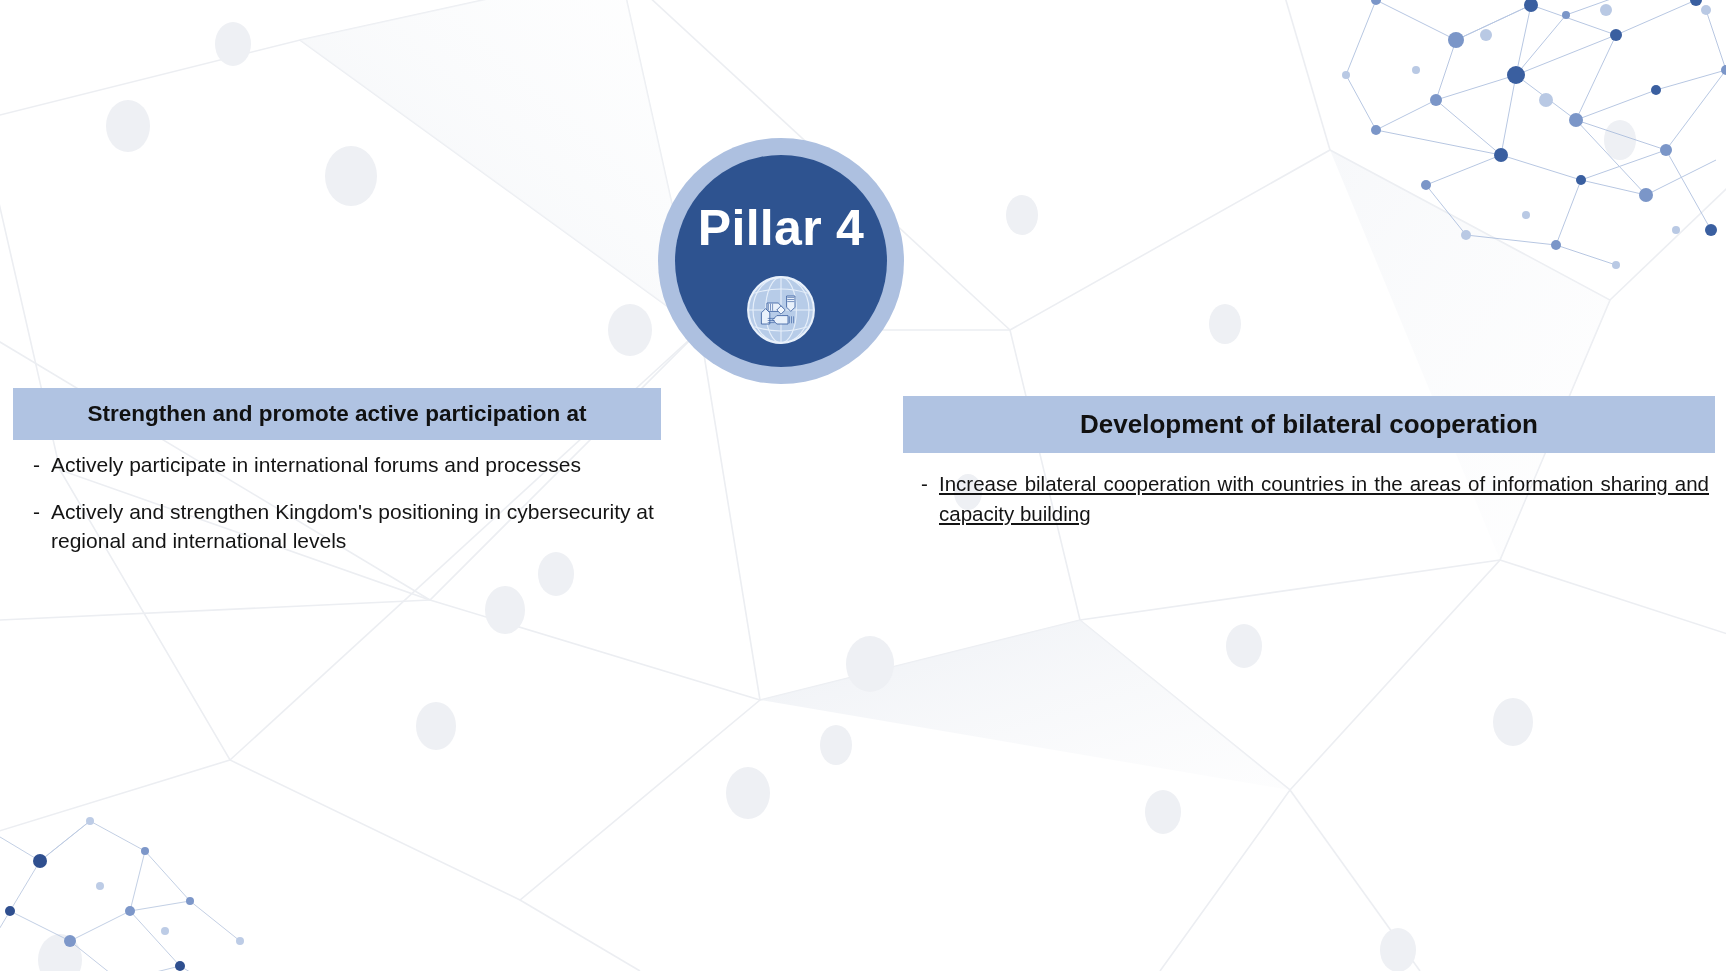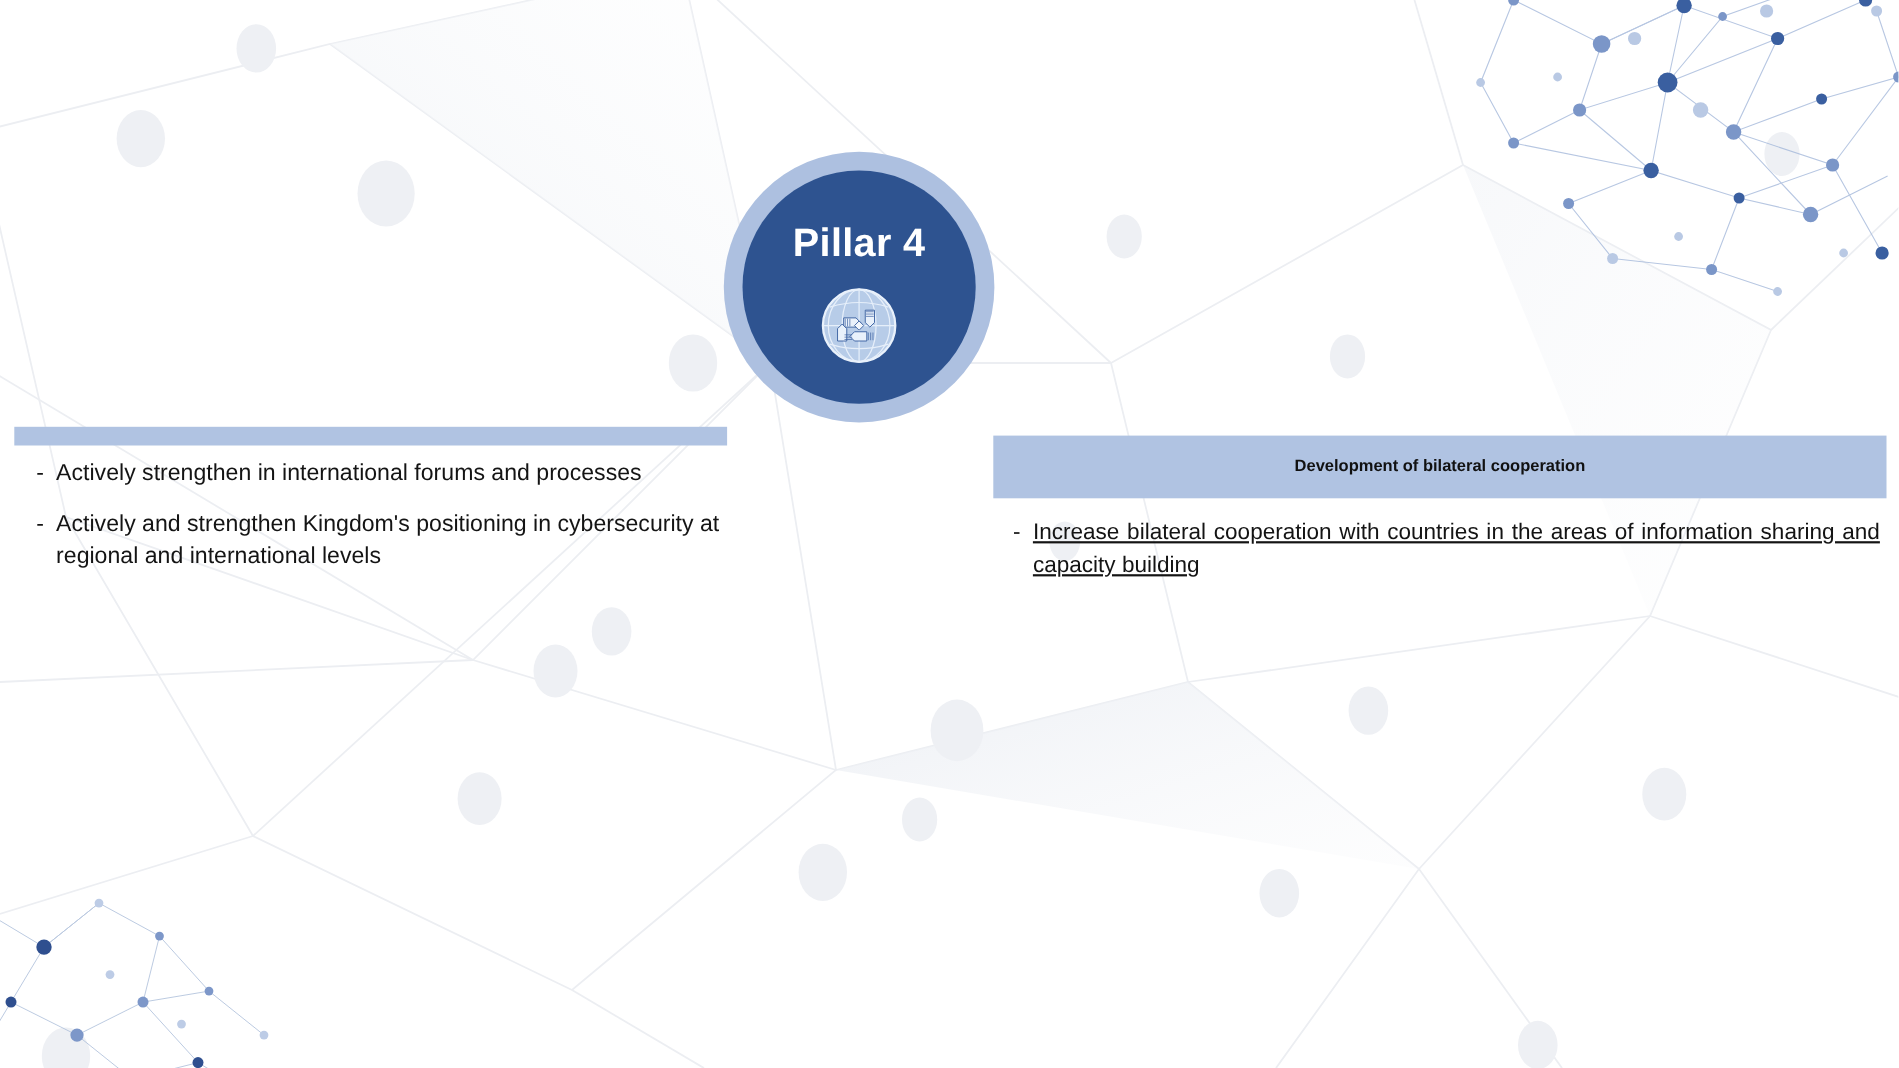--- a/index.html
+++ b/index.html
@@ -65,21 +65,21 @@
     background: #2e5390;
     display: flex;
     flex-direction: column;
     align-items: center;
     justify-content: flex-start;
     padding-top: 48px;
     box-sizing: border-box;
   }
   .pillar-title {
     color: #ffffff;
-    font-size: 36px;
+    font-size: 50px;
     font-weight: bold;
     letter-spacing: 0.3px;
     line-height: 1;
     white-space: nowrap;
   }
   .pillar-icon {
     margin-top: 22px;
     width: 70px;
     height: 70px;
   }
@@ -98,21 +98,21 @@
     font-weight: bold;
     text-align: center;
     box-sizing: border-box;
   }
   .band-left {
     font-size: 22.5px;
     line-height: 35px;
     padding: 8px 6px 9px 6px;
   }
   .band-right {
-    font-size: 15px;
+    font-size: 26px;
     line-height: 34px;
     padding: 11px 6px 12px 6px;
   }
 
   .bullets { margin-top: 10px; }
   .bullet {
     display: flex;
     align-items: flex-start;
     color: #141414;
     font-size: 21px;
@@ -333,25 +333,26 @@
             <line x1="31" y1="68" x2="41" y2="68"></line>
           </g>
           <path d="M50 44 l6 6 -6 6 -6 -6 z" fill="#f2f7fd" stroke="#3a5fa0" stroke-width="1.2"></path>
         </svg>
       </div>
     </div>
   </div>
 
   <div class="col col-left">
     <div class="band band-left">
+      <div>Strengthen and promote active participation at</div>
     </div>
     <div class="bullets">
       <div class="bullet">
         <span class="bullet-mark">-</span>
-        <span class="bullet-text">Actively strengthen in international forums and processes</span>
+        <span class="bullet-text">Actively participate in international forums and processes</span>
       </div>
       <div class="bullet">
         <span class="bullet-mark">-</span>
         <span class="bullet-text">Actively and strengthen Kingdom's positioning in cybersecurity at regional and international levels</span>
       </div>
     </div>
   </div>
 
   <div class="col col-right">
     <div class="band band-right">

